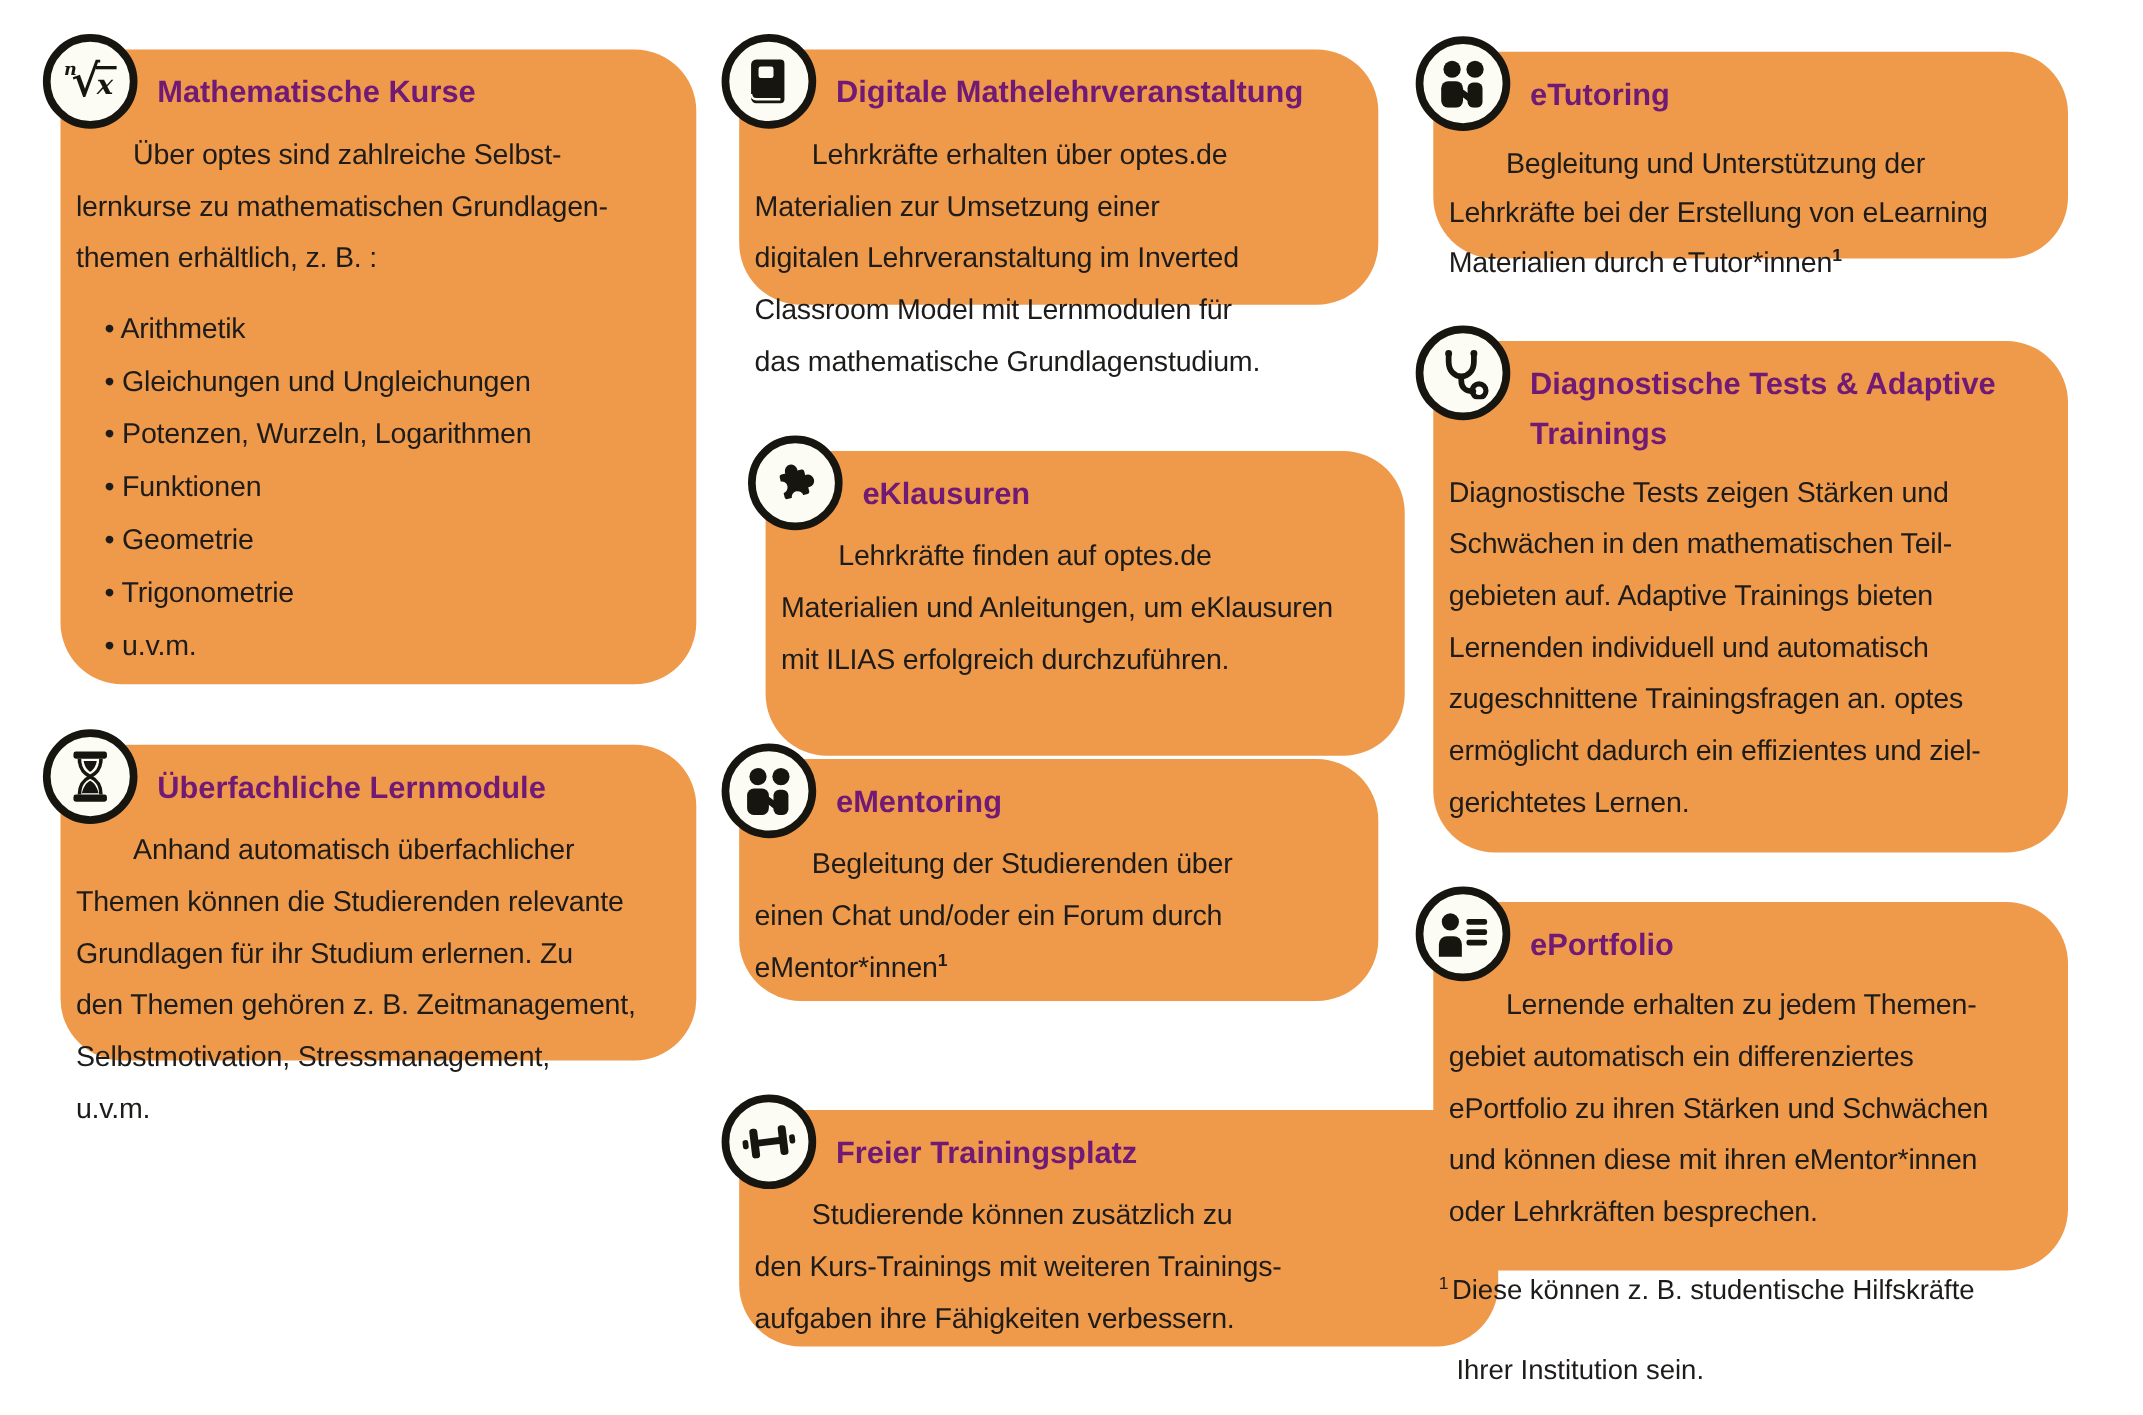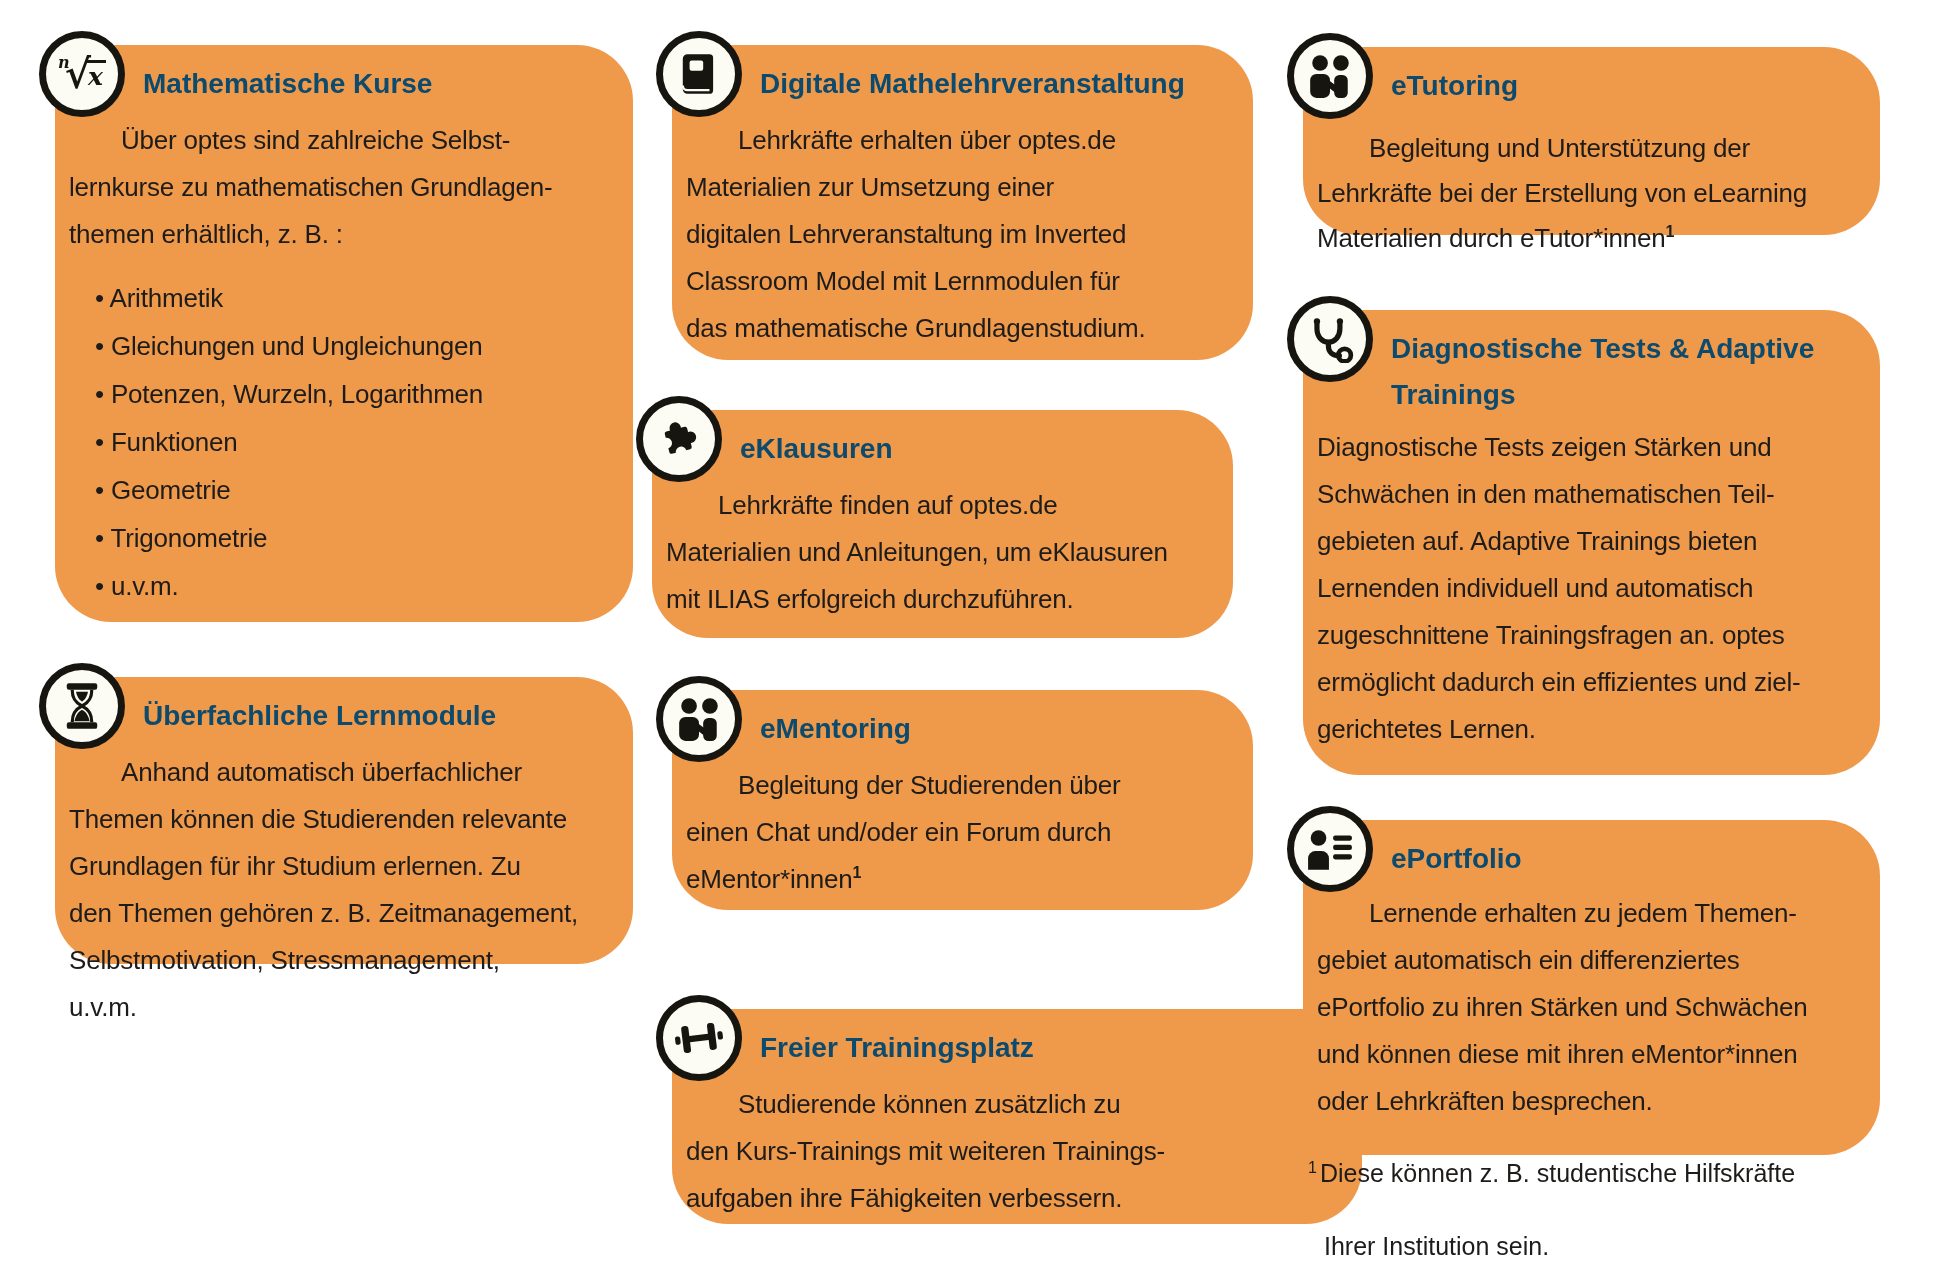--- a/index.html
+++ b/index.html
@@ -11,21 +11,21 @@
   .card {
     position:absolute; background:#EF994A; border-radius:56px;
     padding:16px 10px 0 14px;
   }
   .icon-circle {
     position:absolute; left:-16px; top:-14px; width:86px; height:86px;
     border-radius:50%; background:#FCFCF5; border:7px solid #17150f;
     display:flex; align-items:center; justify-content:center; z-index:2;
   }
   .card-title {
-    color:#0c4a6e; font-size:28px; font-weight:700; line-height:46px;
+    color:#701a75; font-size:28px; font-weight:700; line-height:46px;
     margin-left:74px; white-space:nowrap;
   }
   .card-title.wrap2 { white-space:normal; max-width:450px; }
   .body { margin-top:10px; font-size:26px; letter-spacing:-0.2px; }
   .line { line-height:47px; white-space:nowrap; }
   .ind { padding-left:52px; }
   .b { font-weight:400; }
   .line sup, .footnote sup { font-size:16px; vertical-align:super; line-height:0; font-weight:700; }
   .footnote sup { font-weight:400; margin-right:3px; }
   .bullets { list-style:none; margin-top:16px; }
@@ -87,39 +87,39 @@
     <div class="body">
       <p class="line ind"><span>Anhand automatisch überfachlicher</span></p>
       <p class="line"><span>Themen können die Studierenden relevante</span></p>
       <p class="line"><span>Grundlagen für ihr Studium erlernen. Zu</span></p>
       <p class="line"><span>den Themen gehören z. B. </span><span class="b">Zeitmanagement</span><span>,</span></p>
       <p class="line"><span class="b">Selbstmotivation, Stressmanagement,</span></p>
       <p class="line"><span>u.v.m.</span></p>
     </div>
   </section>
 
-  <section class="card" style="left:672px;top:45px;width:581px;height:315px">
+  <section class="card" style="left:672px;top:45px;width:581px;height:232px">
     <span class="icon-circle">
       <svg width="46" height="46" viewBox="0 0 44 44">
         <path class="ink" d="M11 3 h21 a3.5 3.5 0 0 1 3.5 3.5 v31 a3.5 3.5 0 0 1 -3.5 3.5 h-21 a4.5 4.5 0 0 1 -4.5 -4.5 v-29 a4.5 4.5 0 0 1 4.5 -4.5 z"></path>
         <rect class="paper" x="13" y="9" width="13" height="10" rx="2"></rect>
         <path d="M6.5 33 a4.5 4.5 0 0 0 4.5 4.5 h21" stroke="#FCFCF5" stroke-width="2.2" fill="none"></path>
       </svg>
     </span>
     <h2 class="card-title">Digitale Mathelehrveranstaltung</h2>
     <div class="body">
       <p class="line ind"><span class="b">Lehrkräfte</span><span> erhalten über optes.de</span></p>
       <p class="line"><span>Materialien zur Umsetzung einer</span></p>
       <p class="line"><span class="b">digitalen Lehrveranstaltung</span><span> im Inverted</span></p>
       <p class="line"><span>Classroom Model mit </span><span class="b">Lernmodulen</span><span> für</span></p>
       <p class="line"><span>das mathematische Grundlagenstudium.</span></p>
     </div>
   </section>
 
-  <section class="card" style="left:652px;top:410px;width:581px;height:228px">
+  <section class="card" style="left:696px;top:410px;width:581px;height:277px">
     <span class="icon-circle">
       <svg width="46" height="46" viewBox="0 0 44 44">
         <g transform="rotate(-14 22 22)">
           <rect class="ink" x="10" y="12" width="22" height="22" rx="2"></rect>
           <circle class="ink" cx="21" cy="11" r="5.5"></circle>
           <circle class="ink" cx="33" cy="23" r="5.5"></circle>
           <circle class="paper" cx="21" cy="34.5" r="5.2"></circle>
           <circle class="paper" cx="9.5" cy="23" r="5.2"></circle>
         </g>
       </svg>

